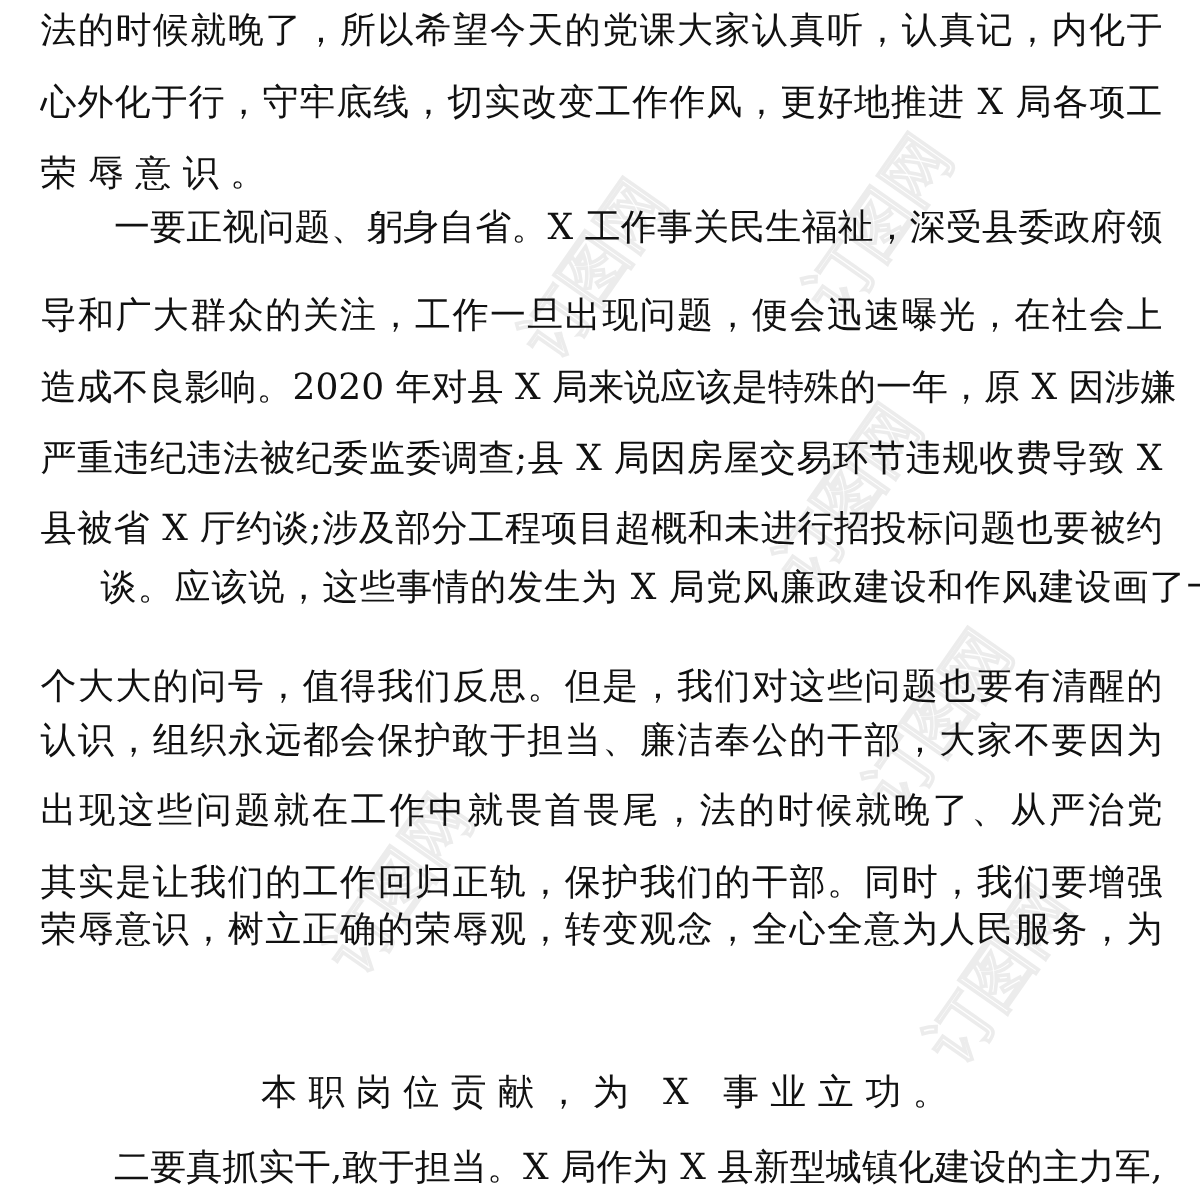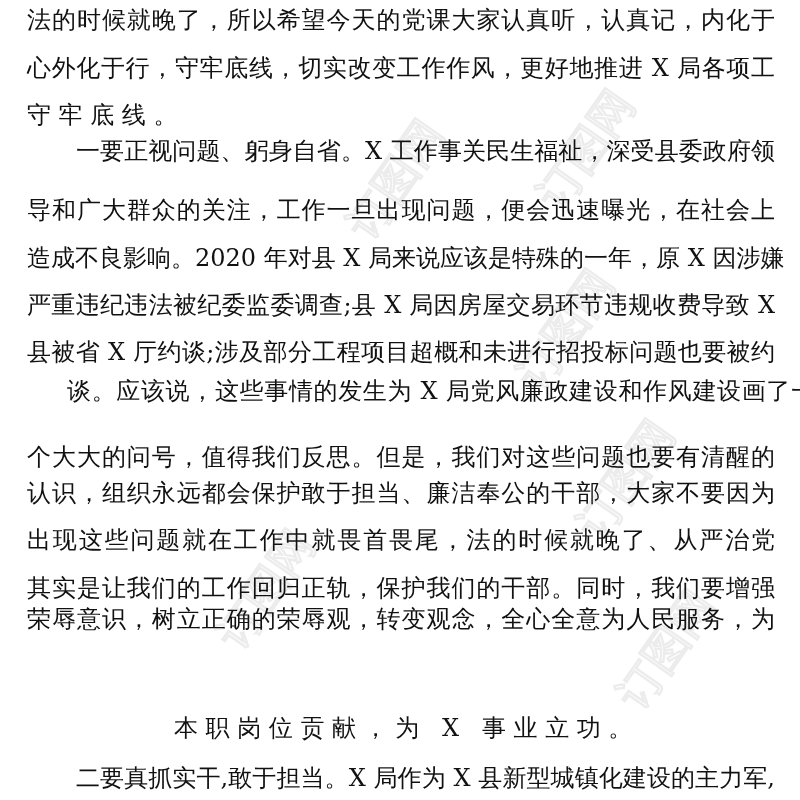--- a/index.html
+++ b/index.html
@@ -33,21 +33,21 @@
       <div class="watermark" style="left: 330px; top: 150px;">订图网</div>
       <div class="watermark" style="left: 520px; top: 120px;">订图网</div>
       <div class="watermark" style="left: 500px; top: 300px;">订图网</div>
       <div class="watermark" style="left: 560px; top: 450px;">订图网</div>
       <div class="watermark" style="left: 200px; top: 560px;">订图网</div>
       <div class="watermark" style="left: 600px; top: 620px;">订图网</div>
     </div>
   <div id="lines">
       <div class="line justify" style="top: 5px;">法的时候就晚了，所以希望今天的党课大家认真听，认真记，内化于</div>
       <div class="line justify" style="top: 53px;">心外化于行，守牢底线，切实改变工作作风，更好地推进 X 局各项工</div>
-      <div class="line" style="top: 100px;">守牢底线。</div>
+      <div class="line" style="top: 100px;">荣辱意识。</div>
       <div class="line justify" style="top: 136px; left: 76px; width: 699px;">一要正视问题、躬身自省。X 工作事关民生福祉，深受县委政府领</div>
       <div class="line justify" style="top: 195px;">导和广大群众的关注，工作一旦出现问题，便会迅速曝光，在社会上</div>
       <div class="line justify" style="top: 243px;">造成不良影响。2020 年对县 X 局来说应该是特殊的一年，原 X 因涉嫌</div>
       <div class="line justify" style="top: 290px;">严重违纪违法被纪委监委调查;县 X 局因房屋交易环节违规收费导致 X</div>
       <div class="line justify" style="top: 337px;">县被省 X 厅约谈;涉及部分工程项目超概和未进行招投标问题也要被约</div>
       <div class="line justify" style="top: 376px; margin-left: 40px;">谈。应该说，这些事情的发生为 X 局党风廉政建设和作风建设画了一</div>
       <div class="line justify" style="top: 442px;">个大大的问号，值得我们反思。但是，我们对这些问题也要有清醒的</div>
       <div class="line justify" style="top: 478px;">认识，组织永远都会保护敢于担当、廉洁奉公的干部，大家不要因为</div>
       <div class="line justify" style="top: 525px;">出现这些问题就在工作中就畏首畏尾，法的时候就晚了、从严治党</div>
       <div class="line justify" style="top: 573px;">其实是让我们的工作回归正轨，保护我们的干部。同时，我们要增强</div>

